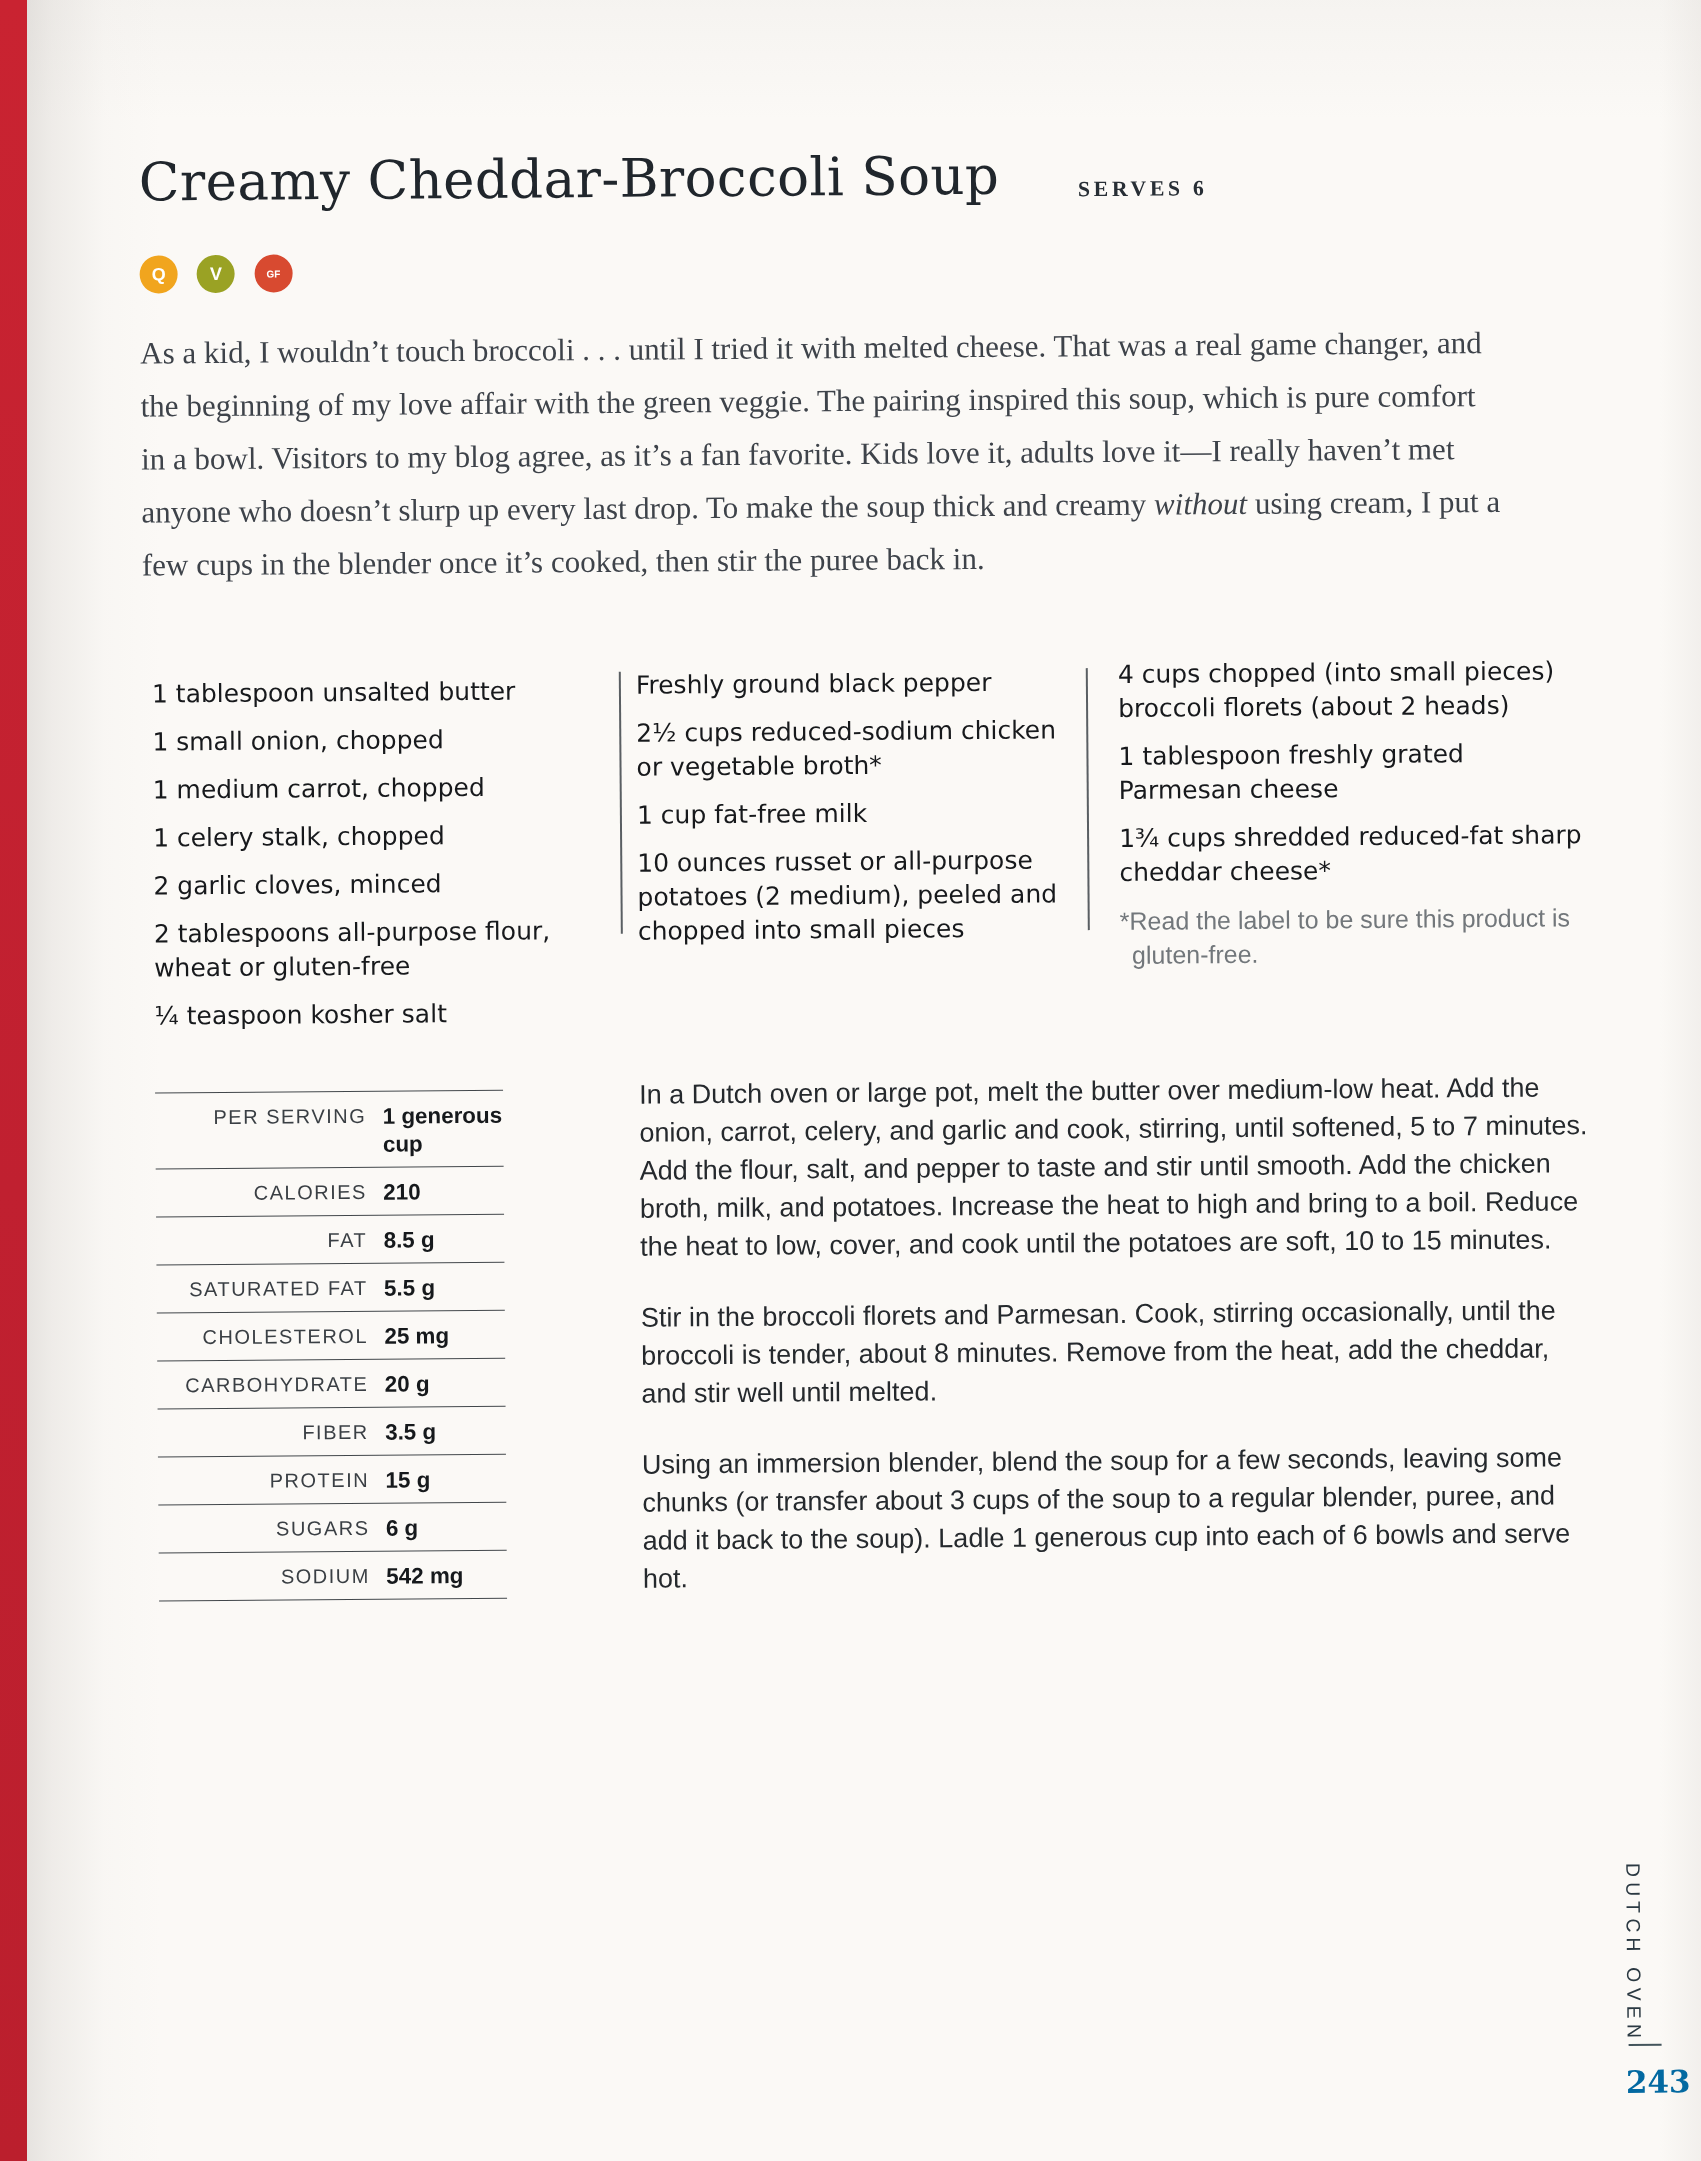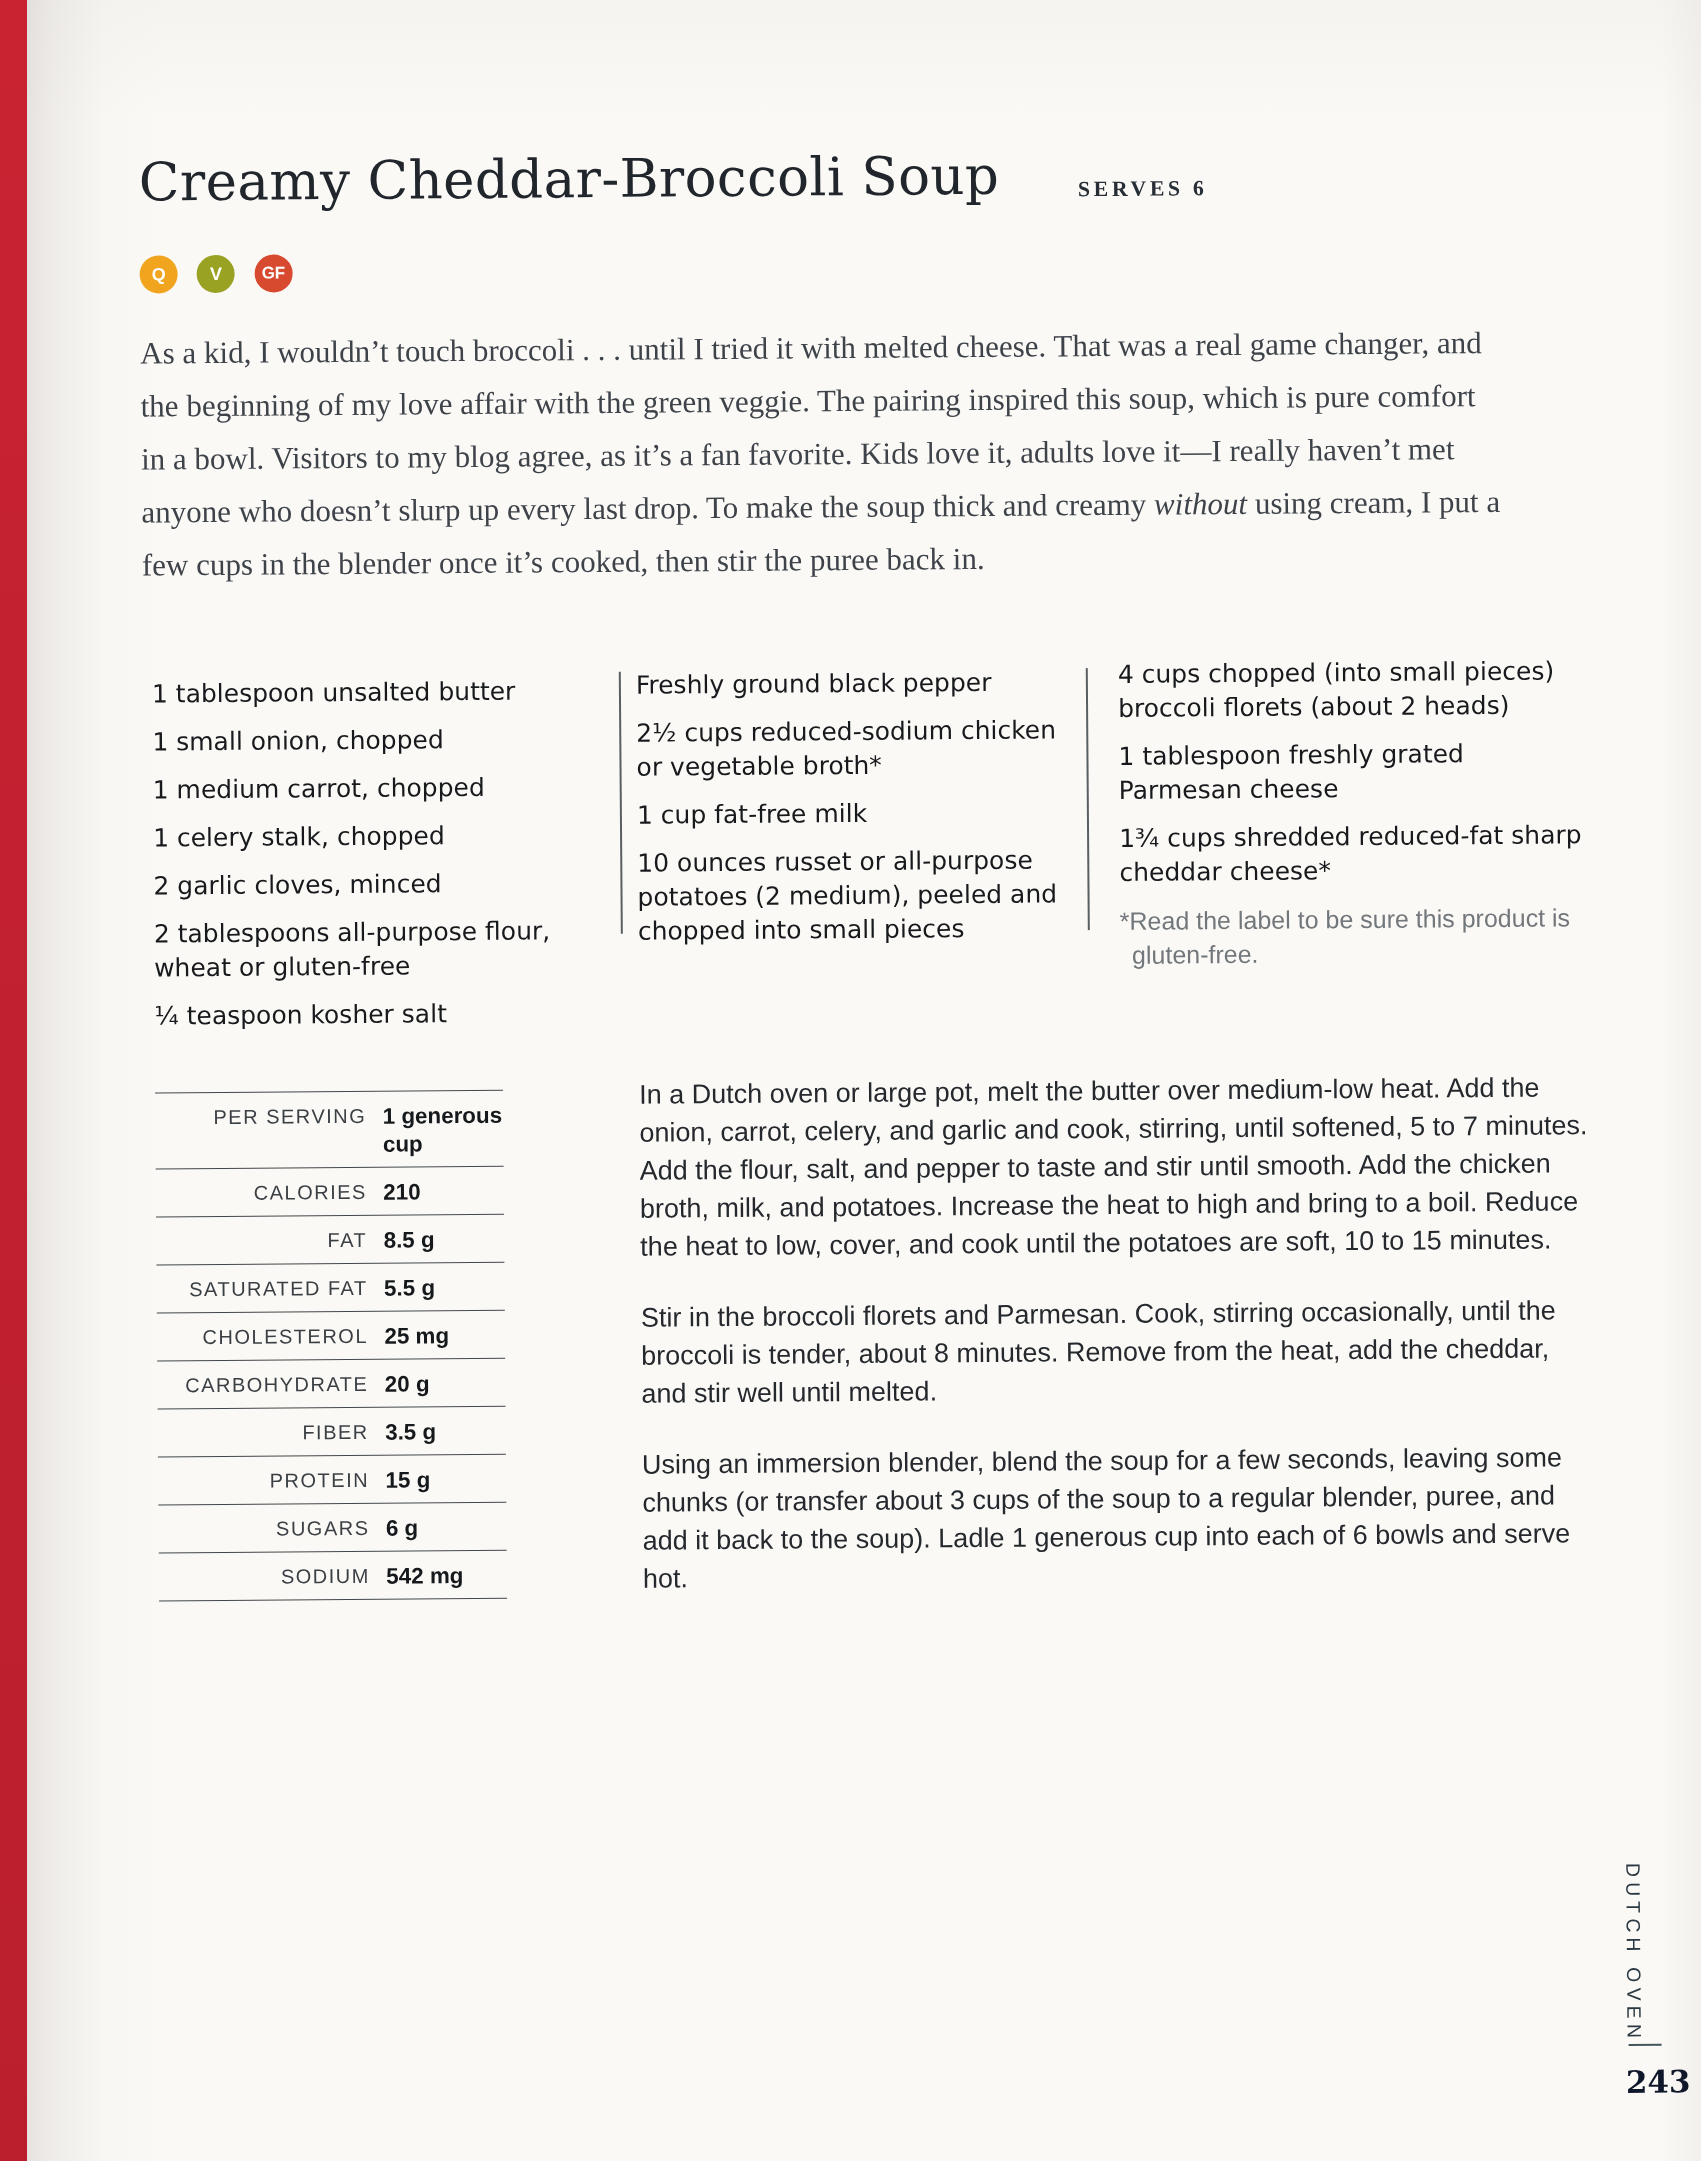--- a/index.html
+++ b/index.html
@@ -33,21 +33,21 @@
     font-size:21.7px;letter-spacing:3.7px;color:#272e35;white-space:nowrap;
   }
   .badges{position:absolute;left:146px;top:250px;display:flex;gap:19.4px;}
   .badge{
     width:38px;height:38px;border-radius:50%;
     display:flex;align-items:center;justify-content:center;
     color:#fff;font-weight:700;font-size:18px;letter-spacing:0;
   }
   .badge.q{background:#F1A51E;}
   .badge.v{background:#9AA224;}
-  .badge.gf{background:#D84A30;font-size:17px;}
+  .badge.gf{background:#D84A30;font-size:10px;}
 
   .intro{
     position:absolute;left:146px;top:321px;width:1364px;margin:0;
     font-family:"Liberation Serif",serif;font-size:31px;line-height:53px;color:#3e434a;
   }
   .intro em{}
 
   .ing-col{position:absolute;font-family:"DejaVu Sans",sans-serif;font-size:25px;line-height:34px;color:#17191c;}
   .ing-col .ing{margin:0 0 14px 0;}
   .col1{left:155px;top:672px;width:448px;}
@@ -81,21 +81,21 @@
   }
 
   .chapter-tab{
     position:absolute;left:1615px;top:1869px;
     writing-mode:vertical-rl;
     font-size:19.4px;letter-spacing:5.2px;color:#2b3942;white-space:nowrap;
   }
   .chapter-rule{position:absolute;left:1621px;top:2050px;width:33px;height:2.2px;background:#44555c;}
   .page-number{
     position:absolute;left:1618px;top:2070px;
-    font-family:"DejaVu Serif",serif;font-weight:700;font-size:31px;color:#0f172a;
+    font-family:"DejaVu Serif",serif;font-weight:700;font-size:31px;color:#0369a1;
   }
 </style>
 </head>
 <body>
 
 <div class="paper-shade"></div>
 <div class="edge-stripe"></div>
 
 <div class="content">
 

